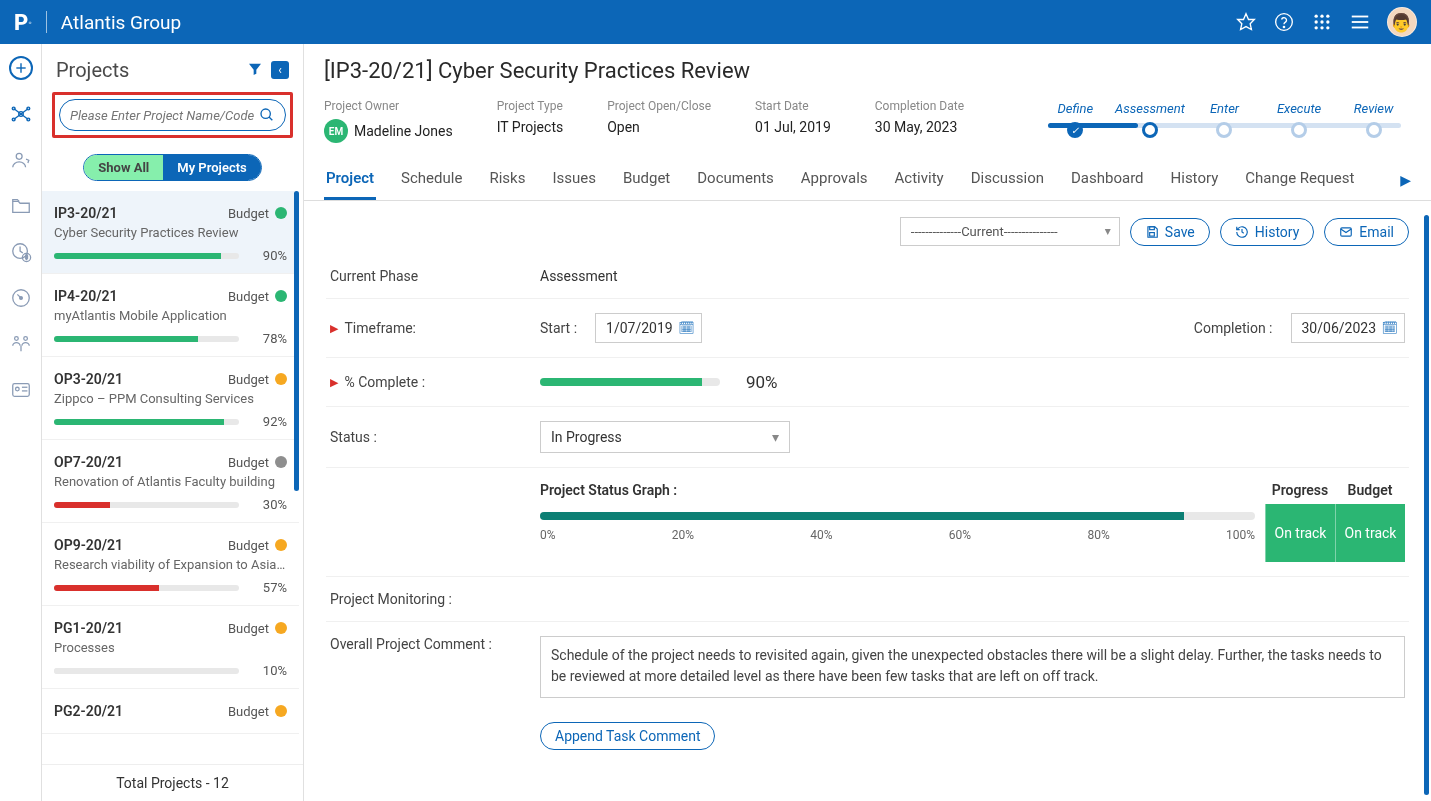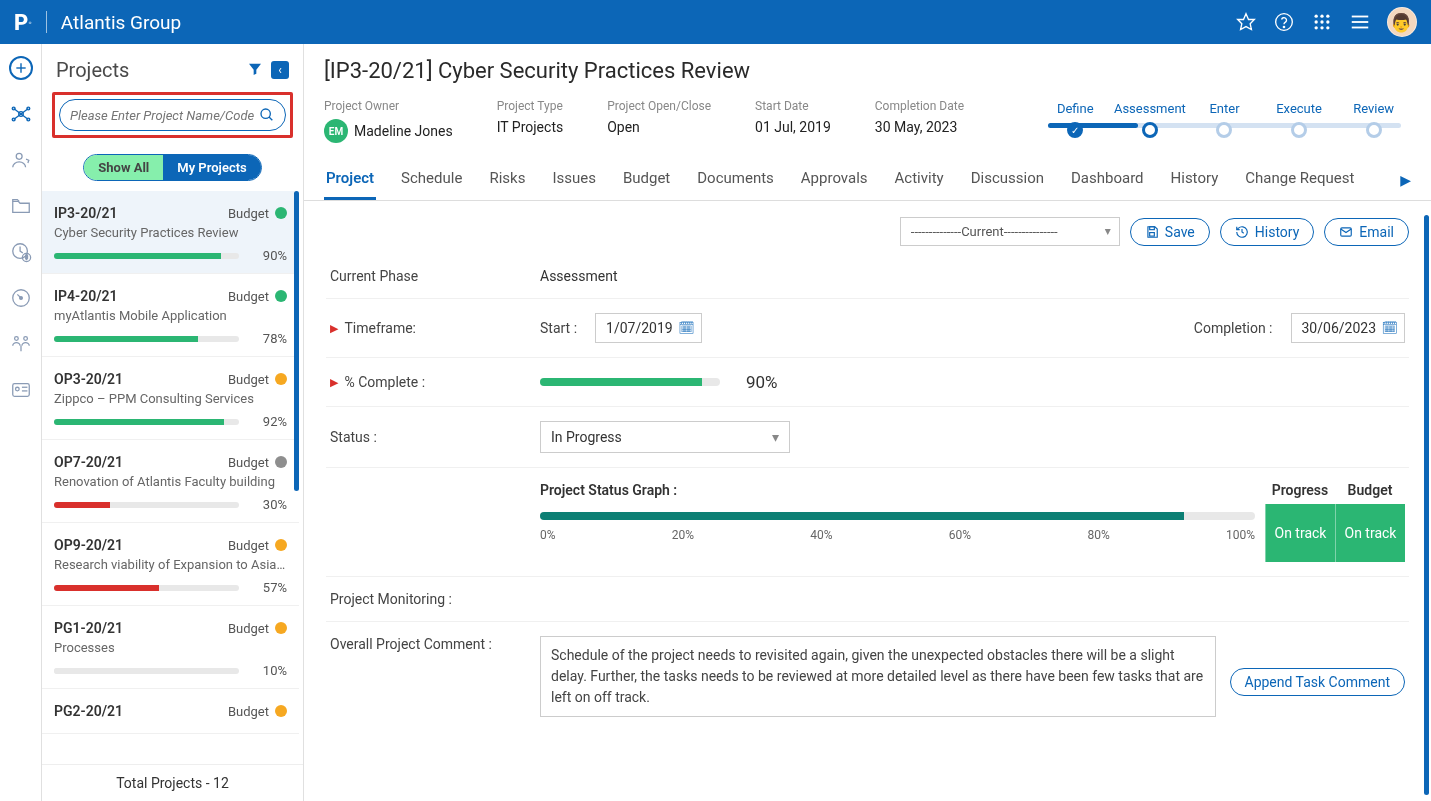--- a/index.html
+++ b/index.html
@@ -56,21 +56,21 @@
 
 
 .main { flex:1; display:flex; flex-direction:column; overflow:hidden; }
 .main-title { font-size:22px; color:#2a2a2a; padding: 14px 20px 10px; }
 .meta-row { display:flex; padding: 6px 20px 16px; align-items:flex-start; gap:4px; }
 .meta-block { margin-right: 40px; }
 .meta-label { font-size:12px; color:#888; margin-bottom:6px; }
 .meta-value { font-size:14px; color:#222; display:flex; align-items:center; gap:6px; }
 .owner-chip { width:24px; height:24px; border-radius:50%; background:#2bb673; color:#fff; font-size:10px; display:flex;align-items:center;justify-content:center; font-weight:600 }
 
-.phase-track { flex:1; display:flex; align-items:flex-start; margin-left:30px; position:relative; padding-top:2px; }
+.phase-track { flex:1; display:flex; align-items:flex-start; margin-left:30px; position:relative; padding-top:2px;font-style:italic; }
 .phase-line { position:absolute; top:24px; left:10px; right:10px; height:5px; background:#d4e2f2; border-radius:3px; }
 .phase-line-fill { position:absolute; top:24px; left:10px; height:5px; background:#0c66b7; border-radius:3px; }
 .phase { flex:1; text-align:center; position:relative; z-index:2; }
 .phase .pl { font-size:13px; color:#0c66b7; }
 .phase .pn { width:16px; height:16px; border-radius:50%; background:#fff; border:3px solid #b4cde8; margin:6px auto 0; }
 .phase.done .pn { background:#0c66b7; border-color:#0c66b7; }
 .phase.done .pn::after { content:'✓'; color:#fff; font-size:10px; display:block; line-height:12px; text-align:center; }
 .phase.current .pn { background:#fff; border-color:#0c66b7; width:16px; height:16px; }
 
 .tabs { display:flex; border-bottom:1px solid #ddd; padding: 0 20px; gap:23px; align-items:center; }
@@ -529,21 +529,21 @@
           </div>
         </div>
 
         <div class="form-row">
           <div class="form-label">Project Monitoring :</div>
           <div class="form-body"></div>
         </div>
 
         <div class="form-row noborder" style="align-items:flex-start;">
           <div class="form-label">Overall Project Comment :</div>
-          <div class="form-body" style="align-items:center;">
+          <div class="form-body" style="flex-direction:column; align-items:flex-start;">
             <div class="comment-area">Schedule of the project needs to revisited again, given the unexpected obstacles there will be a slight delay. Further, the tasks needs to be reviewed at more detailed level as there have been few tasks that are left on off track.</div>
             <div class="append-row">
               <div class="pill-btn">Append Task Comment</div>
             </div>
           </div>
         </div>
 
       </div>
     </div>
   </div>

